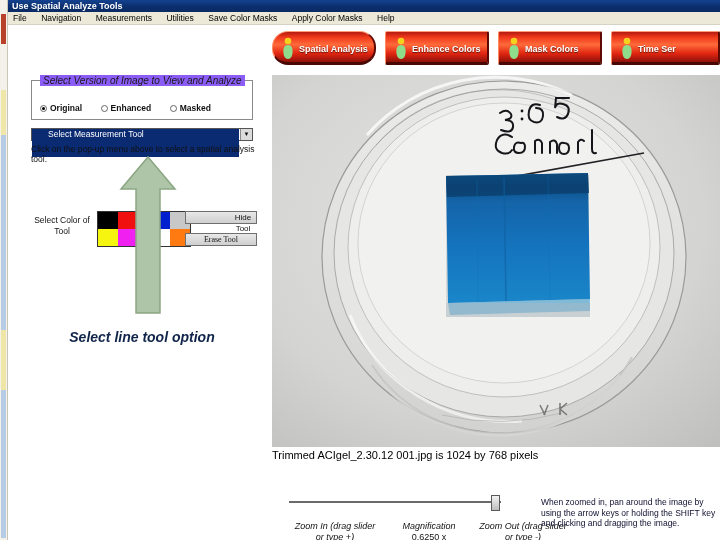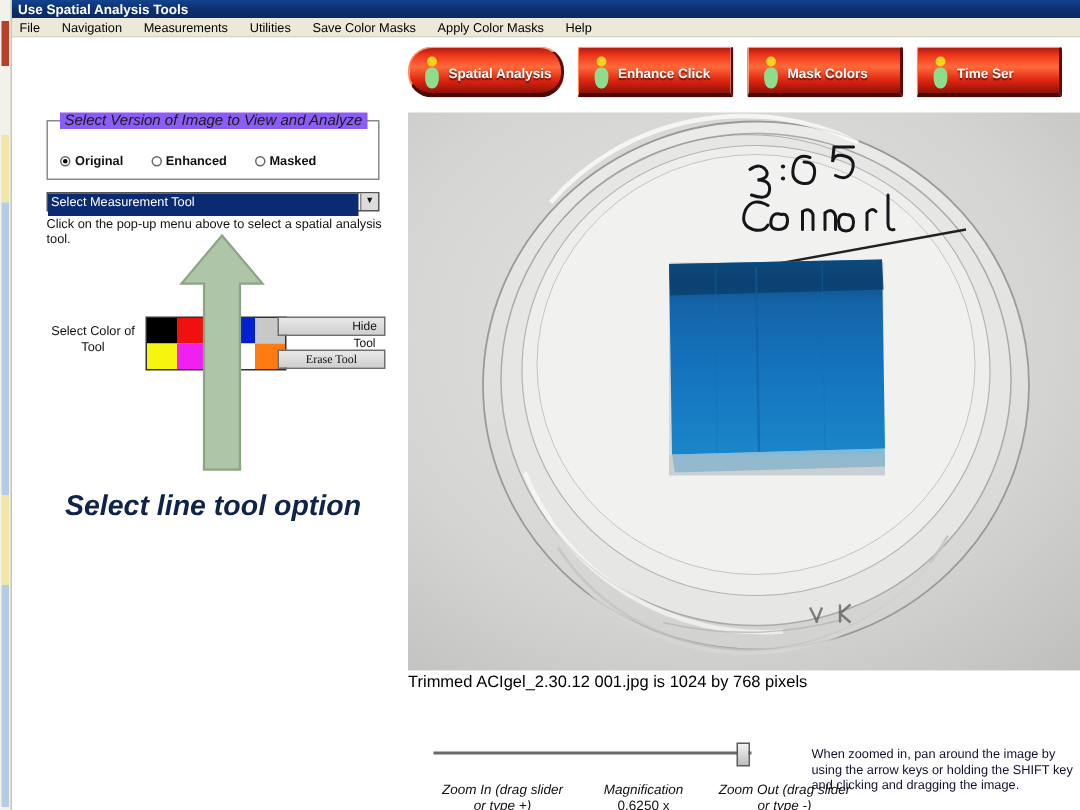--- a/index.html
+++ b/index.html
@@ -121,25 +121,25 @@
   }
   .radio .lbl{vertical-align:middle;font-weight:bold;}
 
   .combo{
     position:absolute;left:22px;top:103px;width:222px;height:13px;
     border:1px solid #555555;
     background:#ffffff;
     box-sizing:border-box;
   }
   .combo-text{
-    position:absolute;left:0;top:0;right:13px;height:15px;
+    position:absolute;left:0;top:0;right:13px;height:28px;
     background:#0a2a72;
     color:#ffffff;
     font-size:8.5px;line-height:11px;
-    padding-left:2px;
+    padding-left:16px;
     overflow:hidden;white-space:nowrap;
     box-sizing:border-box;
   }
   .combo-arrow{
     position:absolute;right:0;top:0;width:12px;height:11px;
     background:#dcdcdc;
     border-left:1px solid #8a8a8a;
     box-sizing:border-box;
     text-align:center;
     font-size:6px;line-height:11px;color:#111111;
@@ -178,21 +178,21 @@
   }
   .toolbtn.hide{top:186px;padding-left:44px;}
   .toolbtn.erase{top:208px;font-family:Liberation Serif, serif;}
 
   .callout-arrow{
     position:absolute;left:110px;top:130px;width:58px;height:160px;
   }
   .callout-text{
     position:absolute;left:28px;top:303px;width:210px;
     text-align:center;
-    font-size:19px;font-weight:bold;font-style:italic;
+    font-size:14px;font-weight:bold;font-style:italic;
     color:#10244a;
     line-height:19px;
   }
 
   
   .topbuttons{
     position:absolute;left:263px;top:4px;width:448px;height:46px;
   }
   .rbtn{
     position:absolute;top:2px;width:104px;height:34px;
@@ -212,21 +212,21 @@
     position:absolute;left:26px;top:0;right:4px;height:34px;
     line-height:34px;
     font-size:9px;font-weight:bold;color:#ffffff;
     white-space:nowrap;
     overflow:hidden;
     text-shadow:0 1px 1px rgba(0,0,0,.6);
   }
   .rbtn#b1{left:0px;border-radius:16px;}
   .rbtn#b2{left:113px;}
   .rbtn#b3{left:226px;}
-  .rbtn#b4{left:339px;width:97px;}
+  .rbtn#b4{left:339px;width:109px;}
 
   .photo{
     position:absolute;left:263px;top:50px;width:448px;height:372px;
     overflow:hidden;
     background:#d8d8d6;
   }
 
   .caption{
     position:absolute;left:263px;top:424px;width:448px;
     font-size:11px;color:#000000;
@@ -274,21 +274,21 @@
 <div class="app">
 
   <div class="left-scroll">
     <div class="thumb-red"></div>
     <div class="thumb-y1"></div>
     <div class="thumb-blue"></div>
     <div class="thumb-y2"></div>
     <div class="thumb-blue2"></div>
   </div>
 
-  <div class="titlebar">Use Spatial Analysis Tools</div>
+  <div class="titlebar">Use Spatial Analyze Tools</div>
 
   <div class="menubar">
     <span class="menu-item">File</span>
     <span class="menu-item">Navigation</span>
     <span class="menu-item">Measurements</span>
     <span class="menu-item">Utilities</span>
     <span class="menu-item">Save Color Masks</span>
     <span class="menu-item">Apply Color Masks</span>
     <span class="menu-item">Help</span>
   </div>
@@ -354,21 +354,21 @@
           <path d="M6 8 C2.4 8 1.2 11 1.4 15 C1.6 19 3 22 6 22 C9 22 10.4 19 10.6 15 C10.8 11 9.6 8 6 8 Z" fill="#8fdc8a"></path>
         </svg>
         <div class="rlabel">Spatial Analysis</div>
       </div>
 
       <div class="rbtn" id="b2">
         <svg class="person" viewBox="0 0 12 24">
           <circle cx="6" cy="4" r="3.3" fill="#f5d21e"></circle>
           <path d="M6 8 C2.4 8 1.2 11 1.4 15 C1.6 19 3 22 6 22 C9 22 10.4 19 10.6 15 C10.8 11 9.6 8 6 8 Z" fill="#8fdc8a"></path>
         </svg>
-        <div class="rlabel">Enhance Click</div>
+        <div class="rlabel">Enhance Colors</div>
       </div>
 
       <div class="rbtn" id="b3">
         <svg class="person" viewBox="0 0 12 24">
           <circle cx="6" cy="4" r="3.3" fill="#f5d21e"></circle>
           <path d="M6 8 C2.4 8 1.2 11 1.4 15 C1.6 19 3 22 6 22 C9 22 10.4 19 10.6 15 C10.8 11 9.6 8 6 8 Z" fill="#8fdc8a"></path>
         </svg>
         <div class="rlabel">Mask Colors</div>
       </div>
 

